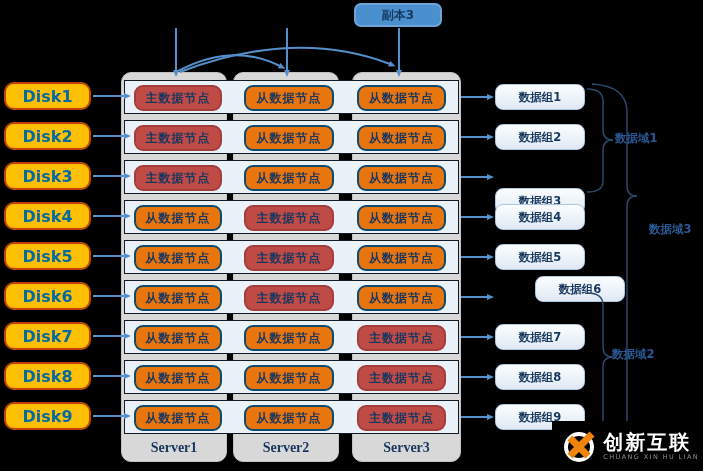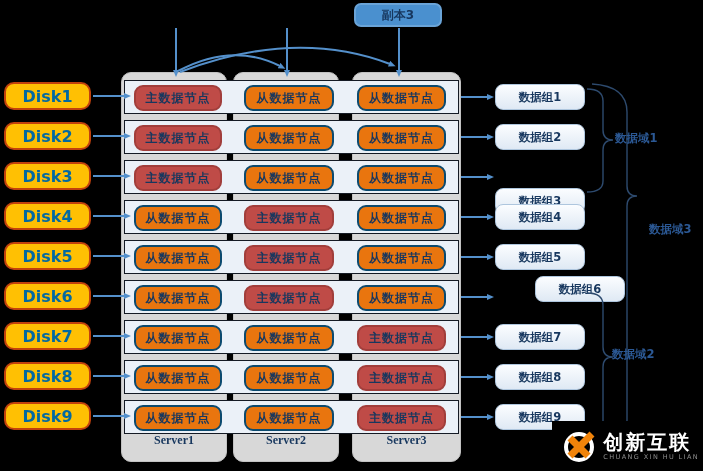--- a/index.html
+++ b/index.html
@@ -3,23 +3,23 @@
 <meta charset="utf-8">
 <style>
   html,body{margin:0;padding:0;background:#000;}
   body{width:703px;height:471px;position:relative;overflow:hidden;
        font-family:"DejaVu Sans","Liberation Sans",sans-serif;}
   #canvas{position:absolute;inset:0;background:#000;}
 
   
   .server-col{position:absolute;top:72px;height:390px;background:#d8d8d8;
       border:1px solid #c2c2c2;border-radius:10px;box-sizing:border-box;z-index:1;}
-  .server-label{position:absolute;bottom:13px;left:0;right:0;text-align:center;
+  .server-label{position:absolute;bottom:5px;left:0;right:0;text-align:center;
       font-family:"Liberation Serif","DejaVu Serif",serif;font-weight:bold;
-      font-size:12px;color:#17375E;}
+      font-size:14px;color:#17375E;}
 
   
   .row-strip{position:absolute;left:124px;width:335px;height:34px;background:#ebf1f8;
       border:1px solid #141a24;box-sizing:border-box;z-index:2;}
   .node{position:absolute;top:4px;height:26px;border-radius:9px;display:flex;
       align-items:center;justify-content:center;font-size:12px;font-weight:bold;
       letter-spacing:1px;color:#17375E;box-sizing:border-box;}
   .node.master{background:var(--c-master,#bf4b47);border:2px solid #a13e3b;}
   .node.slave{background:var(--c-slave,#e9750e);border:2px solid #0c4a6e;}
 

